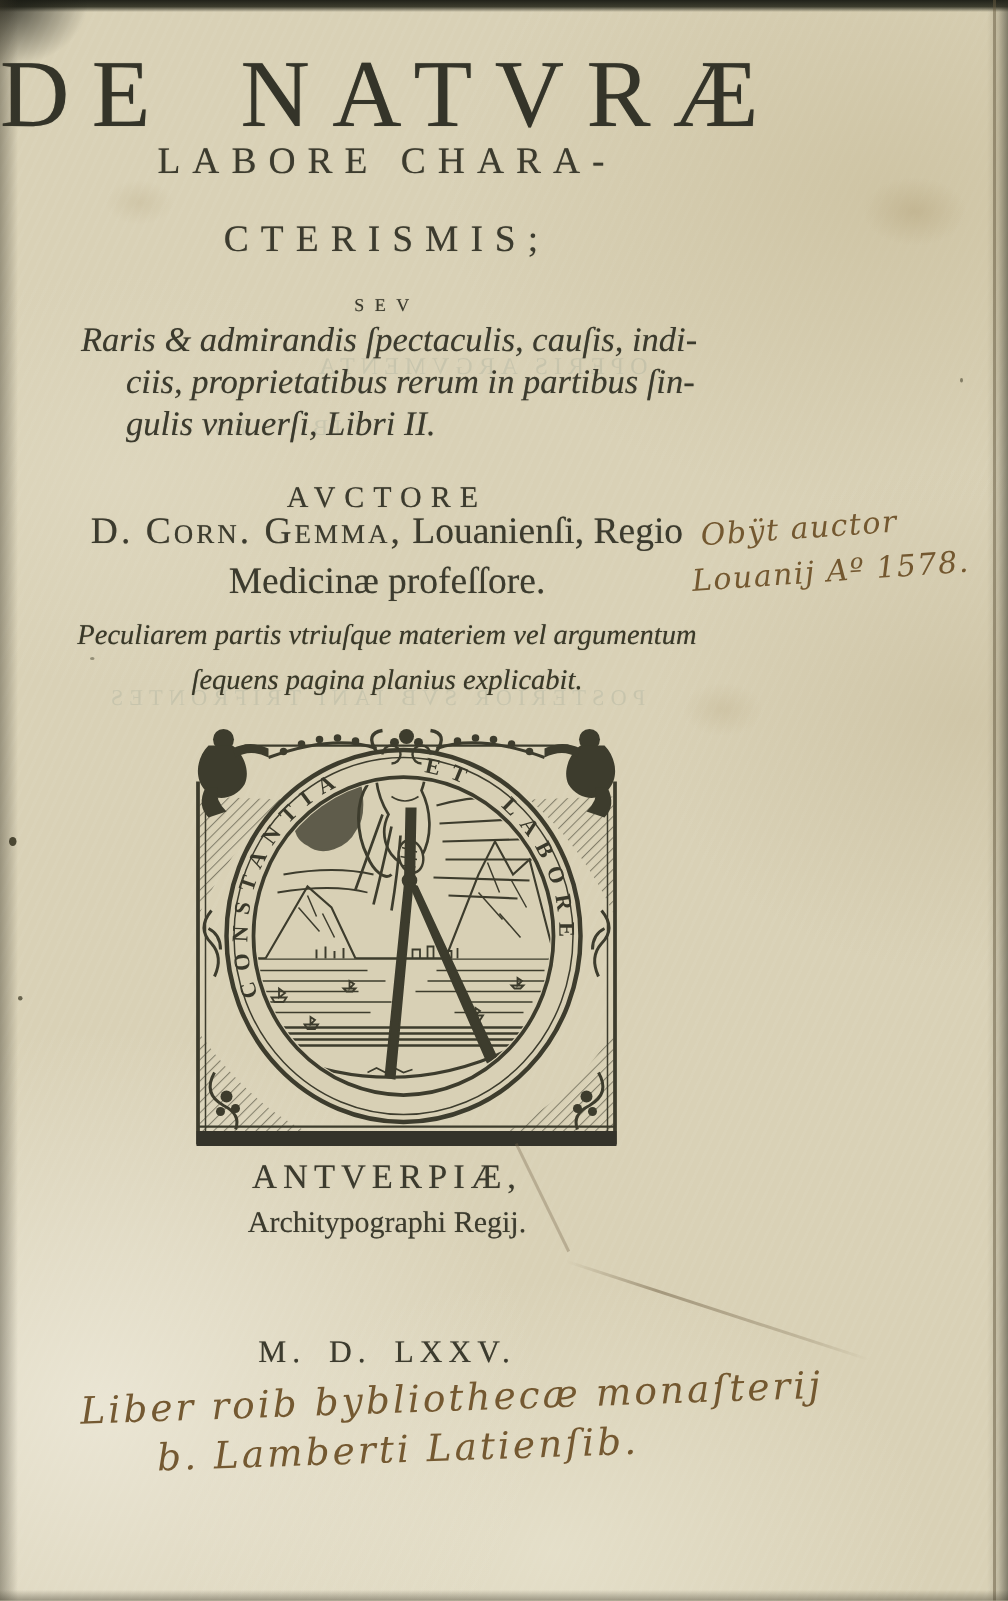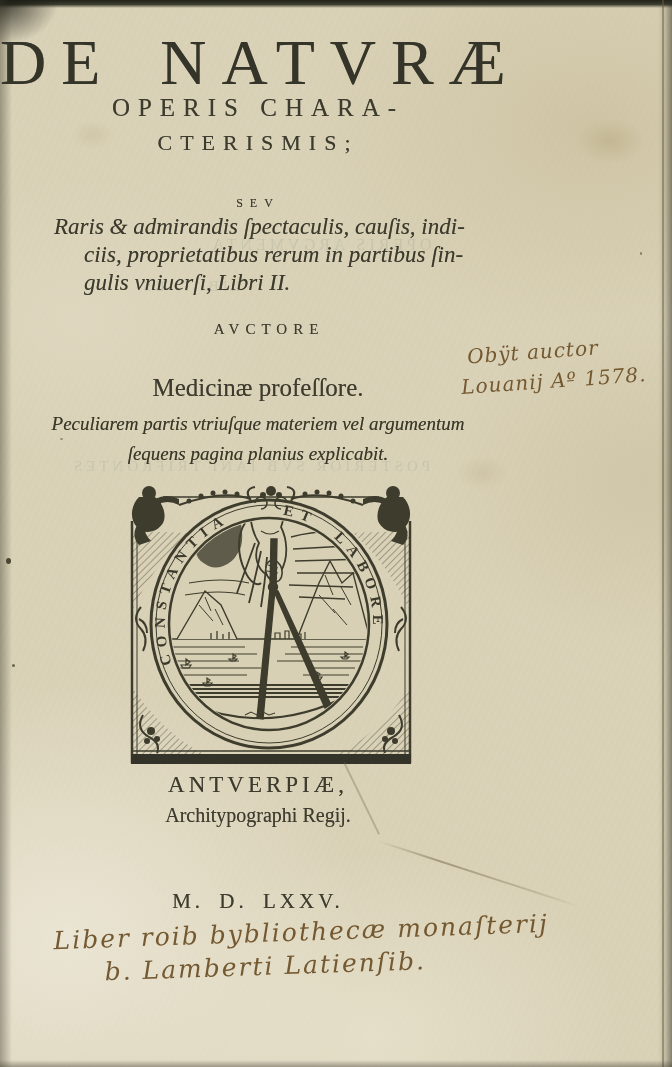--- a/index.html
+++ b/index.html
@@ -11,28 +11,28 @@
       radial-gradient(ellipse 300px 240px at 96% 45%, rgba(196,184,150,0.45), transparent 70%),
       radial-gradient(ellipse 420px 360px at 10% 88%, rgba(240,236,222,0.75), transparent 70%),
       radial-gradient(ellipse 360px 260px at 55% 97%, rgba(236,232,214,0.6), transparent 70%),
       radial-gradient(ellipse 260px 200px at 12% 30%, rgba(228,222,200,0.4), transparent 70%),
       repeating-linear-gradient(115deg, rgba(255,255,255,0.035) 0 2px, transparent 2px 6px);
     font-family:"Liberation Serif","DejaVu Serif",serif;color:#3c3b2e;}
   .txt{position:absolute;left:0;width:516px;text-align:center;white-space:nowrap;
     text-shadow:0 0 0.5px rgba(60,59,46,0.55);}
   .t1{top:26px;font-size:64px;letter-spacing:15px;word-spacing:14px;color:#343429;}
   .t2{top:94px;font-size:25px;letter-spacing:8px;}
-  .t3{top:130px;font-size:22px;letter-spacing:8px;}
+  .t3{top:146px;font-size:25px;letter-spacing:8px;}
   .seu{top:196px;font-size:12px;letter-spacing:7px;}
   .subtitle{position:absolute;left:0;top:213px;width:516px;text-align:left;
     font-style:italic;font-size:23px;line-height:28px;color:#3b3a2d;
     text-shadow:0 0 0.5px rgba(60,59,46,0.5);}
   .sub-l1{margin-left:54px;}
   .sub-l2,.sub-l3{margin-left:84px;}
-  .auctore{top:321px;font-size:15px;letter-spacing:6px;padding-left:11px;}
+  .auctore{top:321px;font-size:20px;letter-spacing:6px;}
   .author1{top:341px;font-size:25px;}
   .author1 .name{font-variant:small-caps;letter-spacing:2px;}
   .author2{top:374px;font-size:25px;}
   .arg{position:absolute;left:0;top:409px;width:516px;text-align:center;
     font-style:italic;font-size:19px;line-height:30px;color:#393828;
     text-shadow:0 0 0.6px rgba(57,56,40,0.6);}
   .city{top:772px;font-size:23px;letter-spacing:4px;}
   .imp1{top:823px;font-size:25px;}
   .imp2{top:804px;font-size:20px;}
   .date{top:889px;font-size:21px;letter-spacing:4px;word-spacing:6px;}
@@ -81,31 +81,32 @@
 </head>
 <body>
 
 <div class="page">
 
   <div class="ghost g1">OPERIS ARGVMENTA</div>
   <div class="ghost g2">LIB. I. ES</div>
   <div class="ghost g3">POSTERIOR SVB IANI TRIFRONTES</div>
 
   <div class="txt t1">DE NATVRÆ</div>
-  <div class="txt t2">OPERIS CHARA-</div>
+  <div class="txt t2">LABORE CHARA-</div>
   <div class="txt t3">CTERISMIS;</div>
   <div class="txt seu">SEV</div>
 
   <div class="subtitle">
     <div class="sub-l1">Raris &amp; admirandis ſpectaculis, cauſis, indi-</div>
     <div class="sub-l2">ciis, proprietatibus rerum in partibus ſin-</div>
     <div class="sub-l3">gulis vniuerſi, Libri II.</div>
   </div>
 
   <div class="txt auctore">AVCTORE</div>
+  <div class="txt author1"><span class="name">D. Corn. Gemma,</span><span> Louanienſi, Regio</span></div>
   <div class="txt author2">Medicinæ profeſſore.</div>
 
   <div class="hand obiit">
     <div class="l1">Obÿt auctor</div>
     <div class="l2">Louanij Aº 1578.</div>
   </div>
 
   <div class="arg">
     <div>Peculiarem partis vtriuſque materiem vel argumentum</div>
     <div>ſequens pagina planius explicabit.</div>

